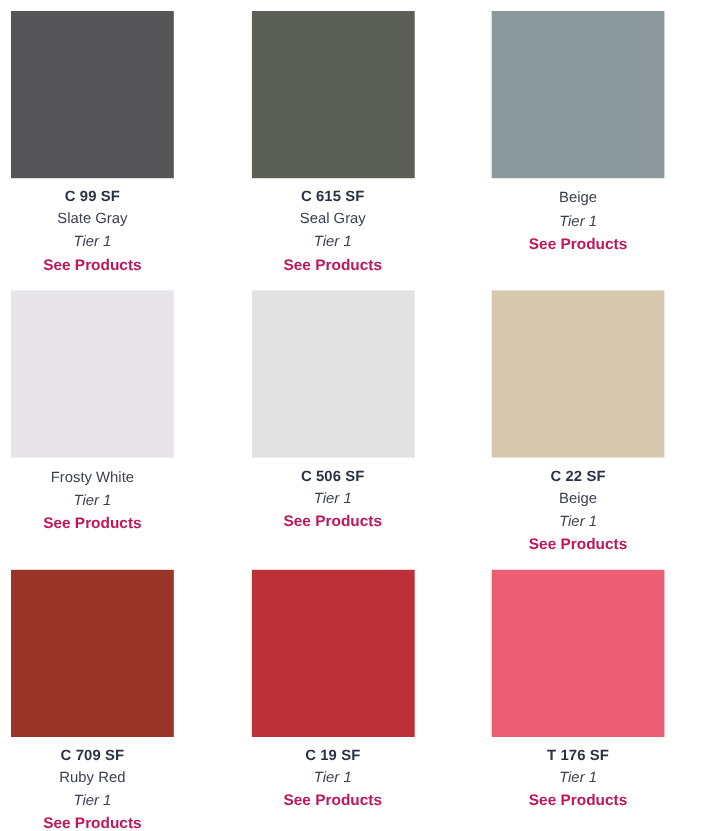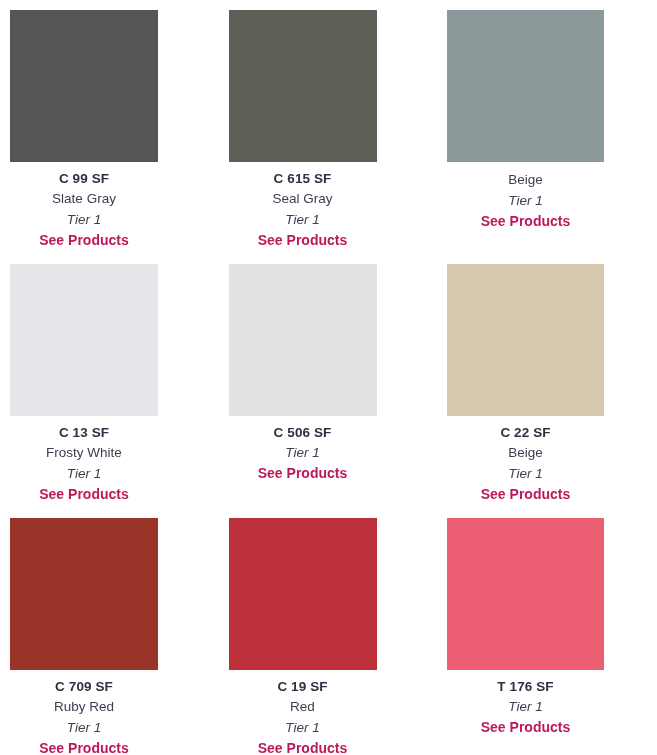--- a/index.html
+++ b/index.html
@@ -114,21 +114,20 @@
     <div class="swatch-info">
       <div class="swatch-name">Beige</div>
       <div class="swatch-tier">Tier 1</div>
       <a class="swatch-link">See Products</a>
     </div>
   </div>
 
   <div class="swatch-card col-1">
     <div class="swatch-chip" style="background-color: rgb(231, 228, 234);"></div>
     <div class="swatch-info">
-      <div class="swatch-code">C 13 SF</div>
       <div class="swatch-name">Frosty White</div>
       <div class="swatch-tier">Tier 1</div>
       <a class="swatch-link">See Products</a>
     </div>
   </div>
 
   <div class="swatch-card col-2">
     <div class="swatch-chip" style="background-color: rgb(226, 226, 226);"></div>
     <div class="swatch-info">
       <div class="swatch-code">C 506 SF</div>
@@ -154,21 +153,20 @@
       <div class="swatch-name">Ruby Red</div>
       <div class="swatch-tier">Tier 1</div>
       <a class="swatch-link">See Products</a>
     </div>
   </div>
 
   <div class="swatch-card col-2">
     <div class="swatch-chip" style="background-color: rgb(190, 48, 57);"></div>
     <div class="swatch-info">
       <div class="swatch-code">C 19 SF</div>
-      <div class="swatch-name">Red</div>
       <div class="swatch-tier">Tier 1</div>
       <a class="swatch-link">See Products</a>
     </div>
   </div>
 
   <div class="swatch-card col-3">
     <div class="swatch-chip" style="background-color: rgb(236, 94, 113);"></div>
     <div class="swatch-info">
       <div class="swatch-code">T 176 SF</div>
       <div class="swatch-tier">Tier 1</div>

